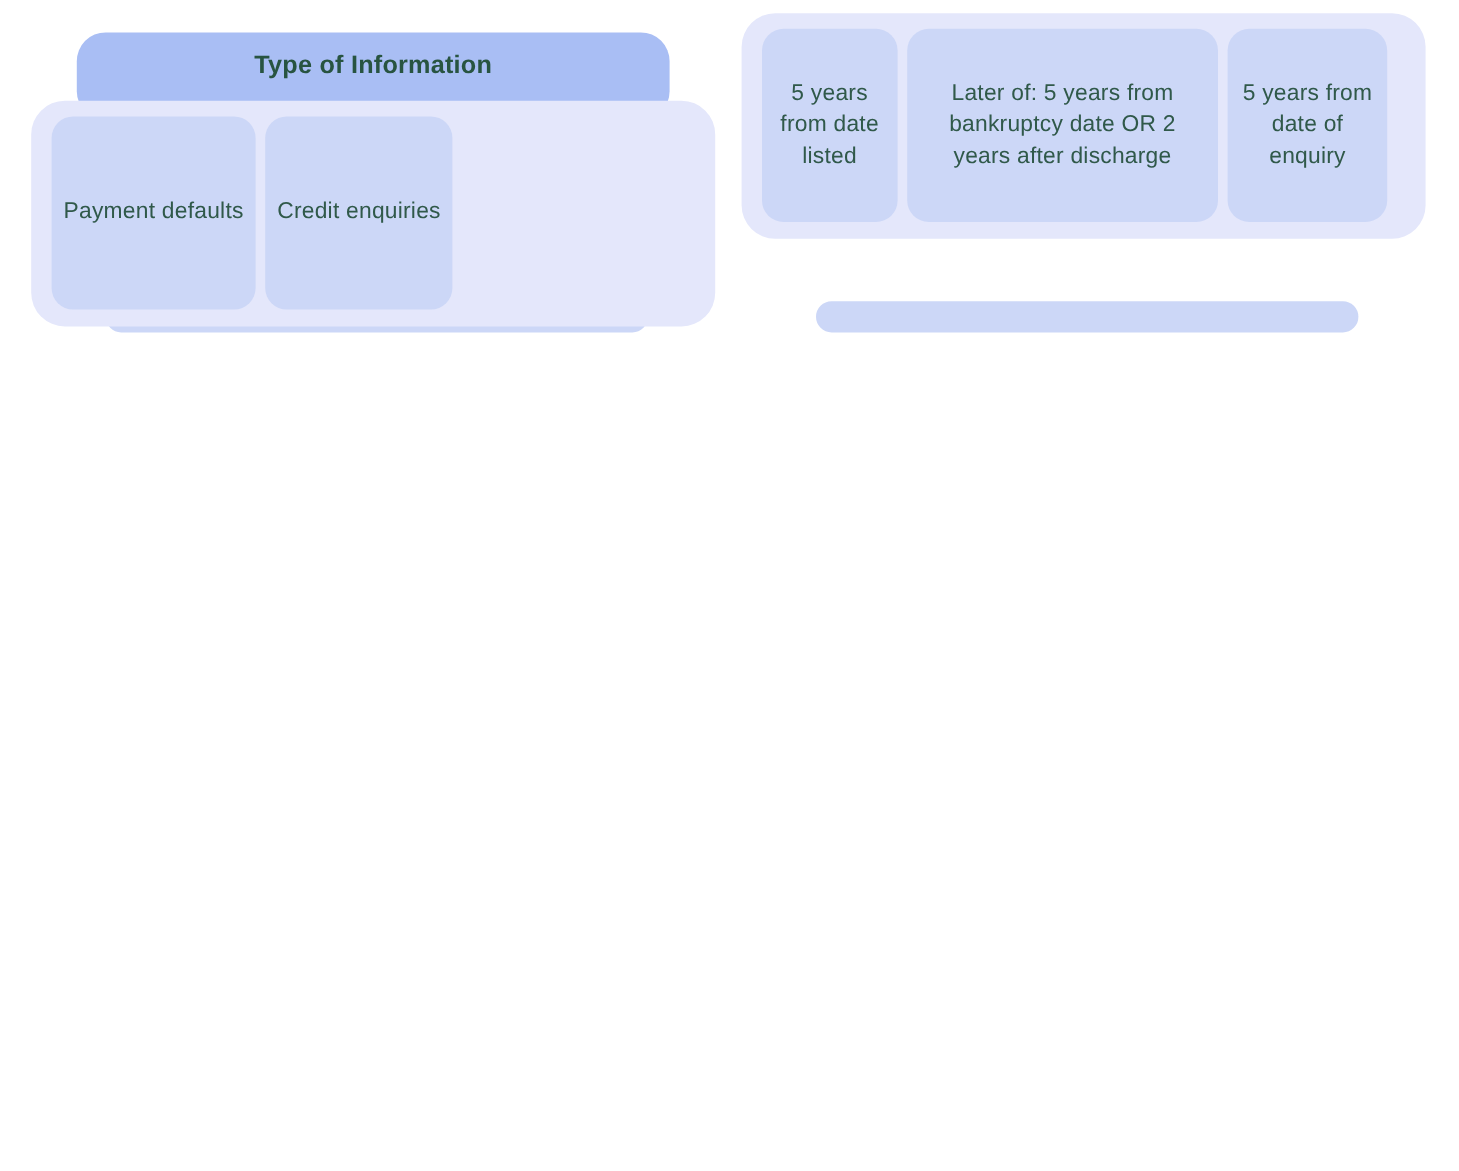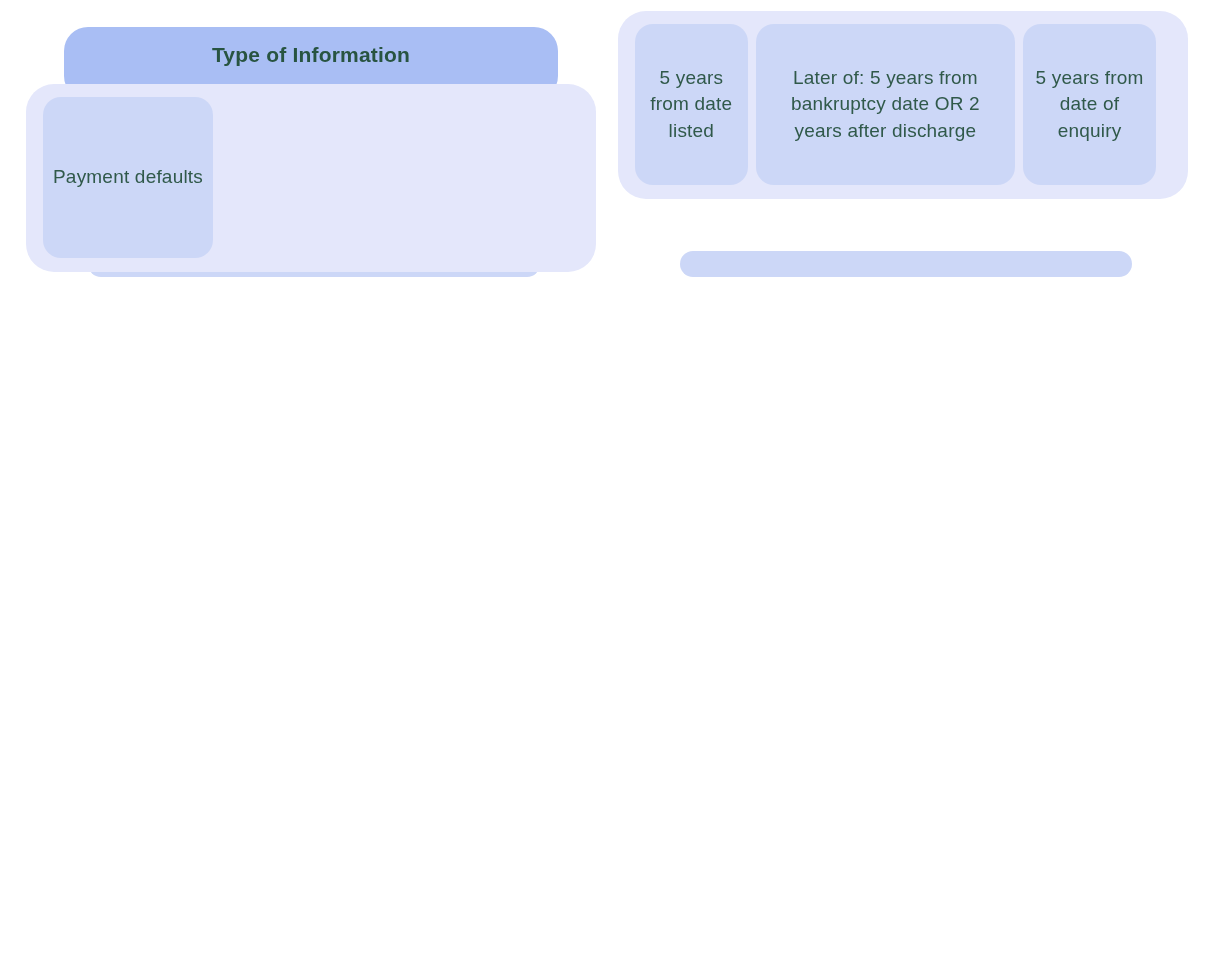--- a/index.html
+++ b/index.html
@@ -91,20 +91,23 @@
 <div class="board">
 
   <section class="column">
     <div class="pill">
       <span class="pill-label">Type of Information</span>
     </div>
     <div class="col-body">
       <div class="cell">
         <span class="cell-text">Payment defaults</span>
       </div>
+      <div class="cell">
+        <span class="cell-text">Credit enquiries</span>
+      </div>
     </div>
     <div class="peek"></div>
   </section>
 
   <section class="column">
     <div class="col-body">
       <div class="cell">
         <span class="cell-text">5 years from date listed</span>
       </div>
       <div class="cell">

